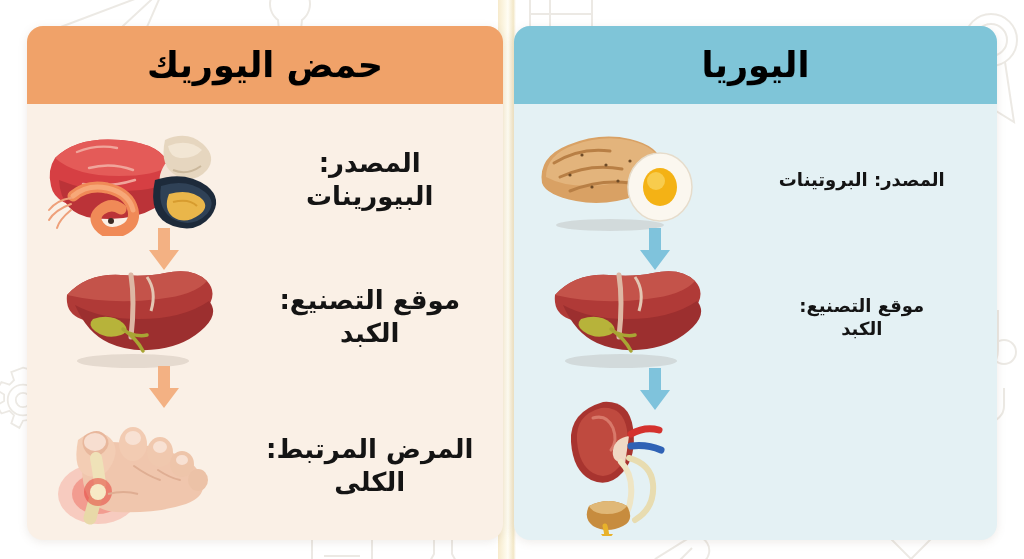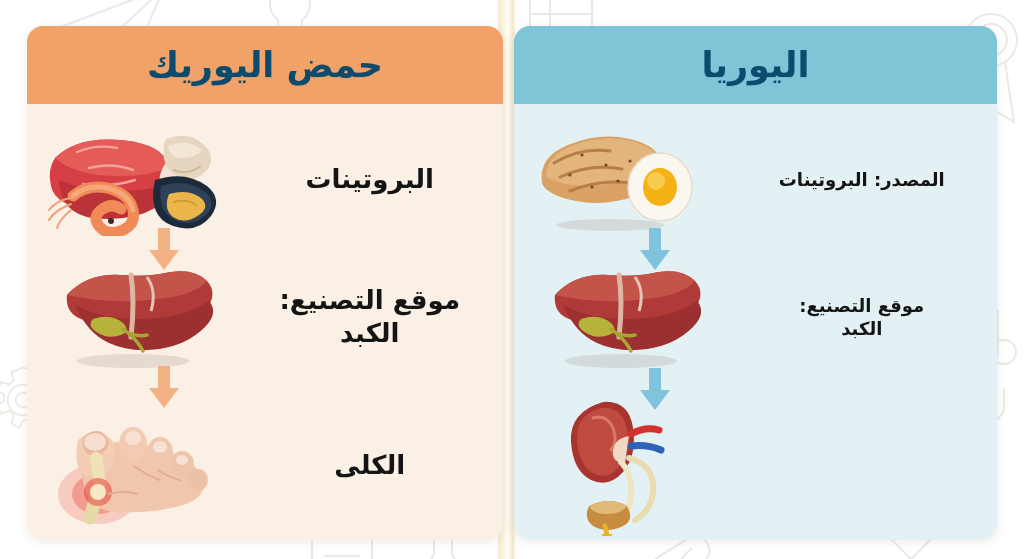--- a/index.html
+++ b/index.html
@@ -27,21 +27,21 @@
 
   .card-header{
     height:78px;width:100%;
     display:flex;align-items:center;justify-content:center;
     box-sizing:border-box;
   }
   .card-left  .card-header{background:#f0a269;}
   .card-right .card-header{background:#7fc5d8;}
 
   .card-title{
-    color:#0c4a6e;font-size:35px;font-weight:700;
+    color:#000000;font-size:35px;font-weight:700;
     letter-spacing:.5px;line-height:1;
     text-shadow:0 1px 1px rgba(0,0,0,.06);
     white-space:nowrap;
   }
 
   .card-body{position:relative;height:436px;}
 
   
   .row{
     position:absolute;left:0;right:0;
@@ -172,21 +172,22 @@
 
             <g>
               <path d="M36 72 q14 -12 34 -8 q22 5 26 22 q3 14 -10 20 q-15 7 -24 -4 q-7 -9 2 -16 q10 -8 20 -1" fill="none" stroke="#f08a57" stroke-width="11" stroke-linecap="round"></path>
               <path d="M36 72 q14 -12 34 -8 q22 5 26 22" fill="none" stroke="#f7a878" stroke-width="5" stroke-linecap="round"></path>
               <path d="M34 74 q-14 2 -22 12 M34 80 q-16 6 -22 16 M34 86 q-12 10 -14 18" stroke="#eea07a" stroke-width="2" fill="none" stroke-linecap="round"></path>
               <circle cx="74" cy="97" r="3" fill="#3a2a23"></circle>
             </g>
           </svg>
         </div>
         <div class="caption">
-          <span class="ln">البروتينات</span>
+          <span class="ln">المصدر:</span>
+          <span class="ln">البيورينات</span>
         </div>
       </div>
 
       <svg class="arrow arrow-1" viewBox="0 0 34 44">
         <path d="M11 0 h12 v22 h9 L17 42 L2 22 h9 z" fill="#f3b183"></path>
       </svg>
 
       <div class="row row-site">
         <div class="art">
           <svg class="illus" width="170" height="112" viewBox="0 0 170 112">
@@ -233,20 +234,21 @@
 
             <path d="M42 120 q6 -22 10 -34" stroke="#e8d9a8" stroke-width="13" fill="none" stroke-linecap="round"></path>
             <path d="M52 86 q-2 -16 -4 -26" stroke="#efe2b8" stroke-width="12" fill="none" stroke-linecap="round"></path>
             <circle cx="50" cy="94" r="14" fill="#e5433c" opacity=".55"></circle>
             <circle cx="50" cy="94" r="8" fill="#f7e9c6"></circle>
             <path d="M60 96 q16 -4 30 0" stroke="#dfad92" stroke-width="2" fill="none"></path>
             <path d="M86 68 q14 10 26 14 M110 72 q12 8 22 10" stroke="#dfae93" stroke-width="2" fill="none" stroke-linecap="round"></path>
           </svg>
         </div>
         <div class="caption">
+          <span class="ln">المرض المرتبط:</span>
           <span class="ln">الكلى</span>
         </div>
       </div>
 
     </div>
   </section>
 
   <section class="card card-right">
     <header class="card-header">
       <h1 class="card-title">اليوريا</h1>

